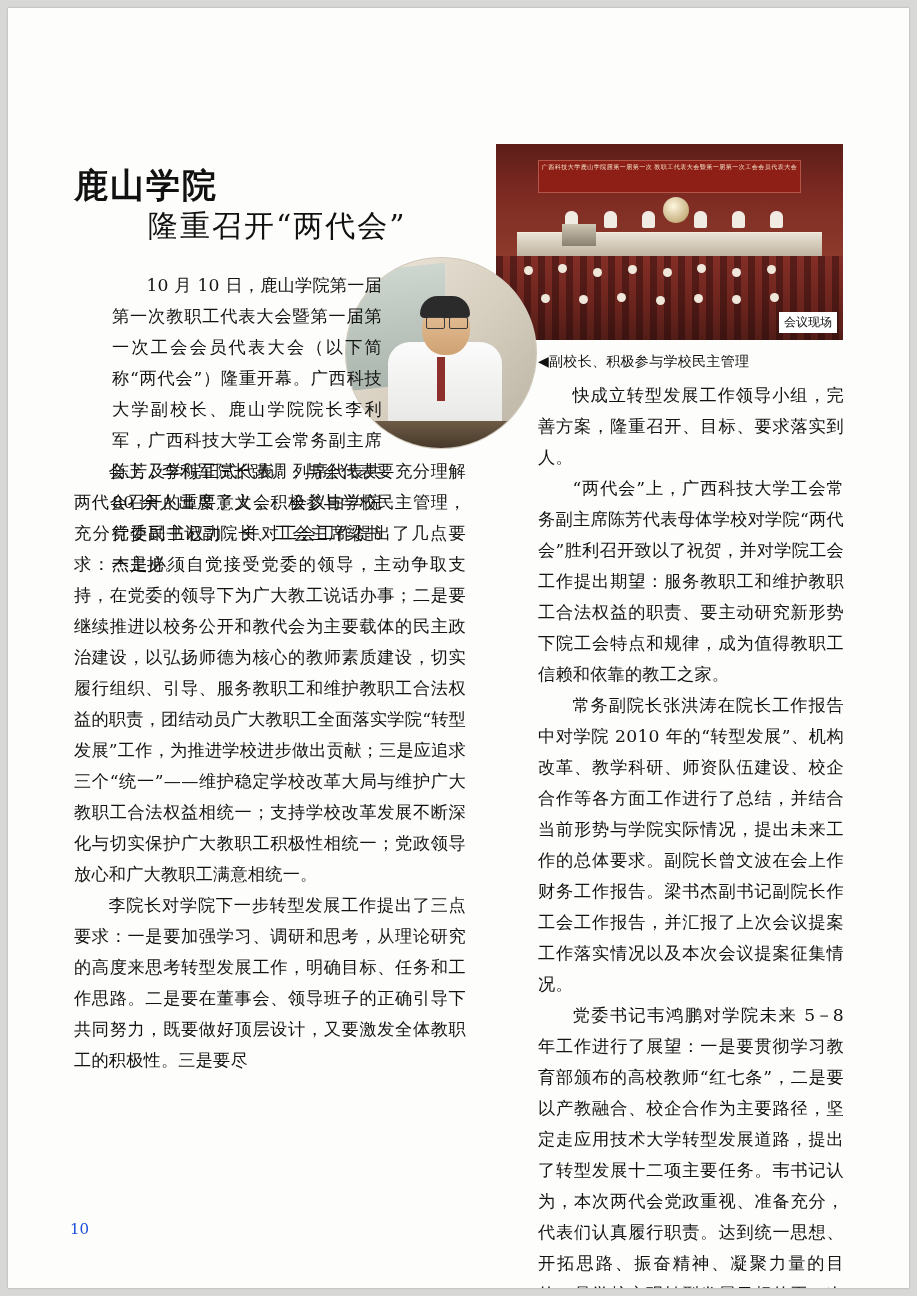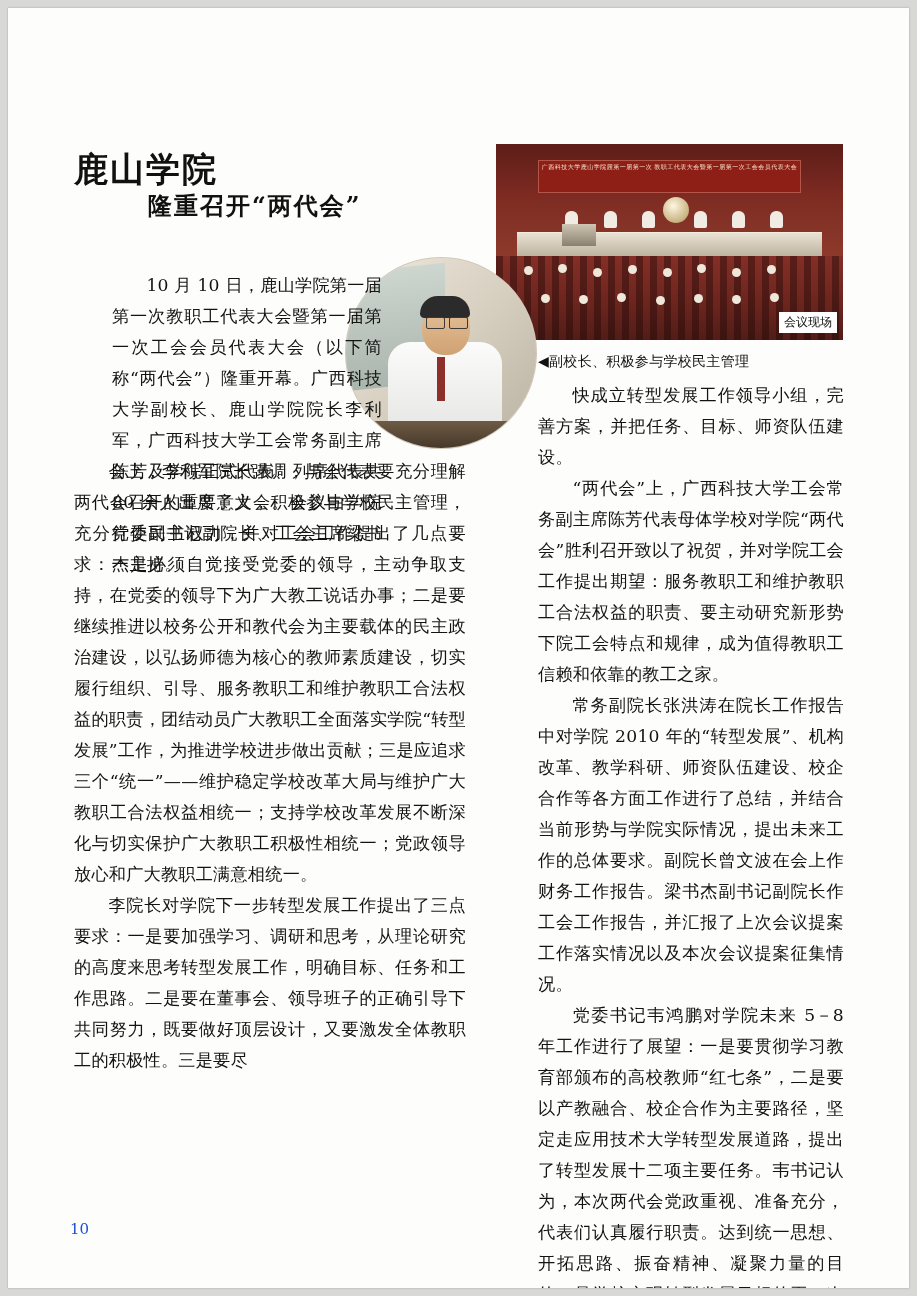--- a/index.html
+++ b/index.html
@@ -29,24 +29,25 @@
     top: 140px;
     width: 420px;
     color: #111;
   }
   .headline .l1 {
     font-size: 34px;
     font-weight: bold;
     letter-spacing: 2px;
     line-height: 1.25;
     font-family: "DejaVu Serif", serif;
+    margin-top: 16px;
   }
   .headline .l2 {
-    font-size: 24px;
-    font-weight: bold;
+    font-size: 30px;
+    font-weight: normal;
     letter-spacing: 2px;
     line-height: 1.25;
     margin-left: 74px;
     font-family: "DejaVu Serif", serif;
   }
   
   .photo-main {
     position: absolute;
     left: 488px;
     top: 136px;
@@ -322,21 +323,21 @@
   <div class="col col-left-top">
     <p>10 月 10 日，鹿山学院第一届第一次教职工代表大会暨第一届第一次工会会员代表大会（以下简称“两代会”）隆重开幕。广西科技大学副校长、鹿山学院院长李利军，广西科技大学工会常务副主席陈芳及学院正式代表、列席代表共 80 余人出席了大会。会议由学院党委副书记副院长、工会主席梁书杰主持。</p>
   </div>
 
   <div class="col col-left-rest">
     <p>会上，李利军院长强调，与会代表要充分理解两代会召开的重要意义，积极参与学校民主管理，充分行使民主权力，并对工会工作提出了几点要求：一是必须自觉接受党委的领导，主动争取支持，在党委的领导下为广大教工说话办事；二是要继续推进以校务公开和教代会为主要载体的民主政治建设，以弘扬师德为核心的教师素质建设，切实履行组织、引导、服务教职工和维护教职工合法权益的职责，团结动员广大教职工全面落实学院“转型发展”工作，为推进学校进步做出贡献；三是应追求三个“统一”——维护稳定学校改革大局与维护广大教职工合法权益相统一；支持学校改革发展不断深化与切实保护广大教职工积极性相统一；党政领导放心和广大教职工满意相统一。</p>
     <p>李院长对学院下一步转型发展工作提出了三点要求：一是要加强学习、调研和思考，从理论研究的高度来思考转型发展工作，明确目标、任务和工作思路。二是要在董事会、领导班子的正确引导下共同努力，既要做好顶层设计，又要激发全体教职工的积极性。三是要尽</p>
   </div>
 
   <div class="col col-right">
-    <p>快成立转型发展工作领导小组，完善方案，并把任务、目标、师资队伍建设。</p>
+    <p>快成立转型发展工作领导小组，完善方案，隆重召开、目标、要求落实到人。</p>
     <p>“两代会”上，广西科技大学工会常务副主席陈芳代表母体学校对学院“两代会”胜利召开致以了祝贺，并对学院工会工作提出期望：服务教职工和维护教职工合法权益的职责、要主动研究新形势下院工会特点和规律，成为值得教职工信赖和依靠的教工之家。</p>
     <p>常务副院长张洪涛在院长工作报告中对学院 2010 年的“转型发展”、机构改革、教学科研、师资队伍建设、校企合作等各方面工作进行了总结，并结合当前形势与学院实际情况，提出未来工作的总体要求。副院长曾文波在会上作财务工作报告。梁书杰副书记副院长作工会工作报告，并汇报了上次会议提案工作落实情况以及本次会议提案征集情况。</p>
     <p>党委书记韦鸿鹏对学院未来 5－8 年工作进行了展望：一是要贯彻学习教育部颁布的高校教师“红七条”，二是要以产教融合、校企合作为主要路径，坚定走应用技术大学转型发展道路，提出了转型发展十二项主要任务。韦书记认为，本次两代会党政重视、准备充分，代表们认真履行职责。达到统一思想、开拓思路、振奋精神、凝聚力量的目的，是学校实现转型发展目标的再一次总动员。</p>
 
   </div>
 
   <div class="folio">10</div>
 </div>
 
 </body></html>

